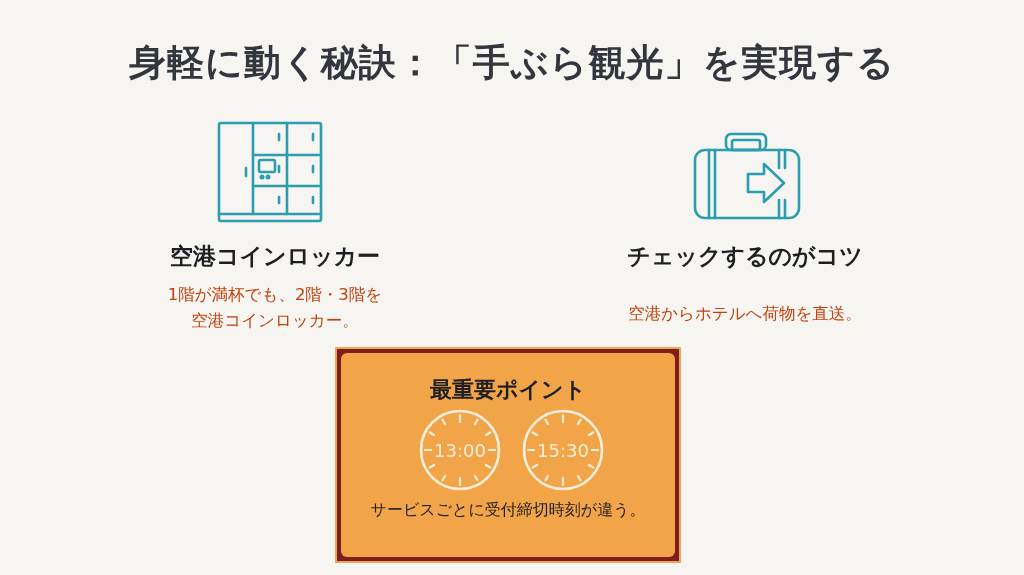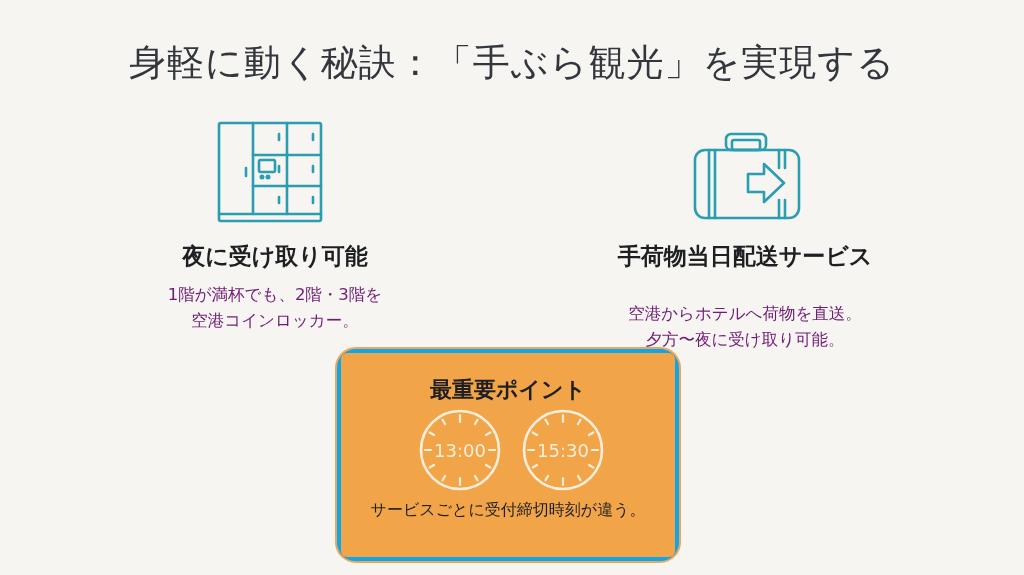--- a/index.html
+++ b/index.html
@@ -4,36 +4,36 @@
 <style>
   html, body { margin: 0; padding: 0; }
   body {
     width: 1024px; height: 575px; overflow: hidden;
     background: #f6f5f1;
     font-family: "DejaVu Sans", "Liberation Sans", sans-serif;
     position: relative;
   }
   .title {
     position: absolute; left: 0; top: 38px; width: 1024px;
-    text-align: center; font-size: 37px; font-weight: normal;
+    text-align: center; font-size: 37px; font-weight: bold;
     color: #33363d; letter-spacing: 1px;
   }
   .icon { position: absolute; }
   .feature-title {
     position: absolute; font-size: 23px; font-weight: bold; color: #1e1f22;
     text-align: center;
   }
   .feature-desc {
-    position: absolute; font-size: 16.5px; color: #701a75; text-align: center;
+    position: absolute; font-size: 16.5px; color: #c2410c; text-align: center;
     line-height: 26px;
   }
   .point-box {
     position: absolute; left: 335px; top: 347px; width: 346px; height: 216px;
-    box-sizing: border-box; border: 2px solid #eda75a; border-radius: 21px;
-    background: #0ea5e9;
+    box-sizing: border-box; border: 2px solid #eda75a; border-radius: 0;
+    background: #7f1d1d;
   }
   .point-inner {
     position: absolute; left: 4px; top: 4px; right: 4px; bottom: 4px;
     background: #f2a448; border-radius: 6px;
   }
   .point-title {
     position: absolute; left: 0; width: 100%; top: 22px; text-align: center;
     font-size: 22px; font-weight: bold; color: #1e1f22;
   }
   .clock { position: absolute; }
@@ -76,30 +76,29 @@
     <line x1="17" y1="18" x2="17" y2="86"></line>
     <line x1="23" y1="18" x2="23" y2="86"></line>
     <line x1="87" y1="18" x2="87" y2="36"></line>
     <line x1="93" y1="18" x2="93" y2="36"></line>
     <line x1="87" y1="68" x2="87" y2="86"></line>
     <line x1="93" y1="68" x2="93" y2="86"></line>
     <path d="M56 42 H72 V32 L92 51 L72 70 V60 H56 Z"></path>
   </g>
 </svg>
 
-<div class="feature-title" style="left:120px; top:241px; width:310px;">夜に受け取り可能</div>
+<div class="feature-title" style="left:120px; top:241px; width:310px;">空港コインロッカー</div>
 <div class="feature-desc" style="left:120px; top:282px; width:310px;">
   <div>1階が満杯でも、2階・3階を</div>
   <div>空港コインロッカー。</div>
 </div>
 
-<div class="feature-title" style="left:590px; top:241px; width:310px;">手荷物当日配送サービス</div>
+<div class="feature-title" style="left:590px; top:241px; width:310px;">チェックするのがコツ</div>
 <div class="feature-desc" style="left:590px; top:275px; width:310px;margin-top:26px;">
   <div>空港からホテルへ荷物を直送。</div>
-  <div>夕方〜夜に受け取り可能。</div>
 </div>
 
 <div class="point-box">
   <div class="point-inner">
     <div class="point-title">最重要ポイント</div>
 
     <svg class="clock" style="left:77px; top:55px;" width="84" height="84" viewBox="0 0 84 84">
       <g stroke="#fbefdc" fill="none" stroke-linecap="round">
         <circle cx="42" cy="42" r="39" stroke-width="2.6"></circle>
         <g stroke-width="2.2">

